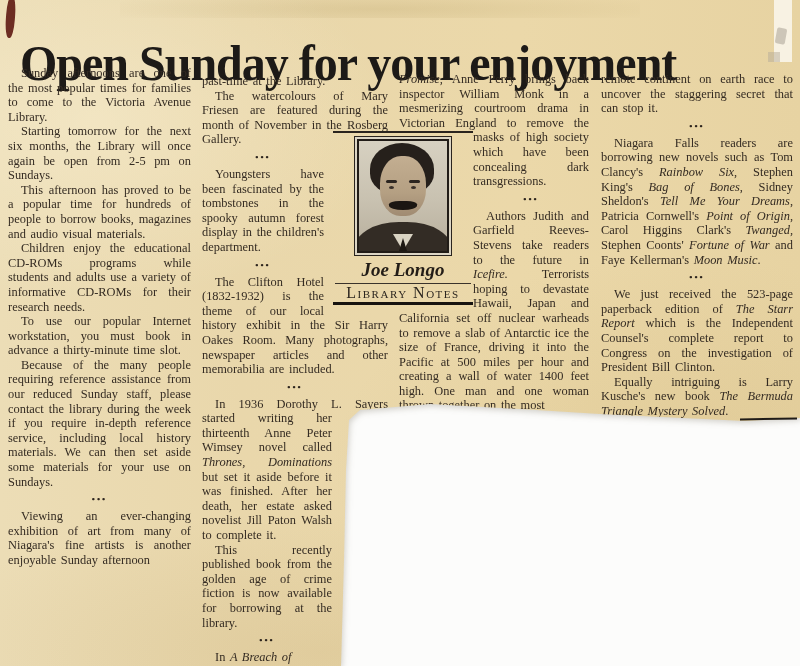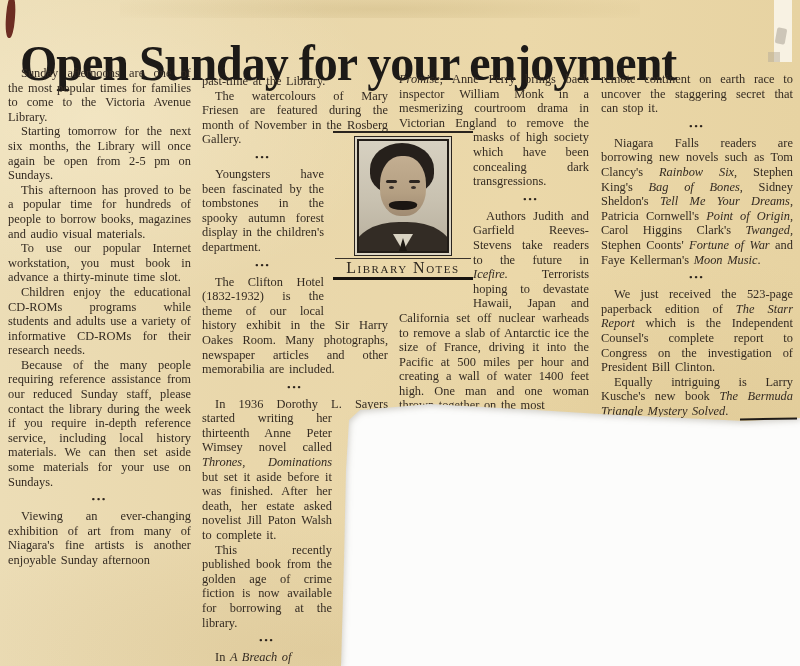--- a/index.html
+++ b/index.html
@@ -84,22 +84,22 @@
       <div class="corner-strip"></div>
       <div class="corner-mark1"></div>
       <div class="corner-mark2"></div>
 
       <h1 class="headline">Open Sunday for your enjoyment</h1>
 
       <div class="col" style="left:8px;top:66px;width:183px;">
           <p><span>Sunday afternoons are one of the most popular times for families to come to the Victoria Avenue Library.</span></p>
           <p><span>Starting tomorrow for the next six months, the Library will once again be open from 2-5 pm on Sundays.</span></p>
           <p><span>This afternoon has proved to be a popular time for hundreds of people to borrow books, magazines and audio visual materials.</span></p>
+          <p><span>Children enjoy the educational CD-ROMs programs while students and adults use a variety of informative CD-ROMs for their research needs.</span></p>
           <p><span>To use our popular Internet workstation, you must book in advance a thirty-minute time slot.</span></p>
-          <p><span>Children enjoy the educational CD-ROMs programs while students and adults use a variety of informative CD-ROMs for their research needs.</span></p>
           <p><span>Because of the many people requiring reference assistance from our reduced Sunday staff, please contact the library during the week if you require in-depth reference service, including local history materials. We can then set aside some materials for your use on Sundays.</span></p>
           <div class="sep">•••</div>
           <p><span>Viewing an ever-changing exhibition of art from many of Niagara's fine artists is another enjoyable Sunday afternoon</span></p>
         </div>
       <div class="col" style="left:202px;top:66px;width:186px;">
           <p class="noindent"><span>past-time at the Library.</span></p>
           <p><span>The watercolours of Mary Friesen are featured during the month of November in the Rosberg Gallery.</span></p>
           <p style="margin: 0px;">
             <span class="wrapfloat fr" style="width: 64px; height: 165px;"></span>
           </p>
@@ -136,20 +136,21 @@
             <div class="brow l"></div>
             <div class="brow r"></div>
             <div class="eye l"></div>
             <div class="eye r"></div>
             <div class="mustache"></div>
             <div class="suit"></div>
             <div class="shirt"></div>
             <div class="tie"></div>
           </div>
         </div>
+        <div class="caption-name">Joe Longo</div>
         <div class="rule-thin"></div>
         <div class="caption-title">Library Notes</div>
         <div class="rule-thick"></div>
       </div>
 
     </div>
   </div>
   <div class="stray-line"></div>
 </div>
 

